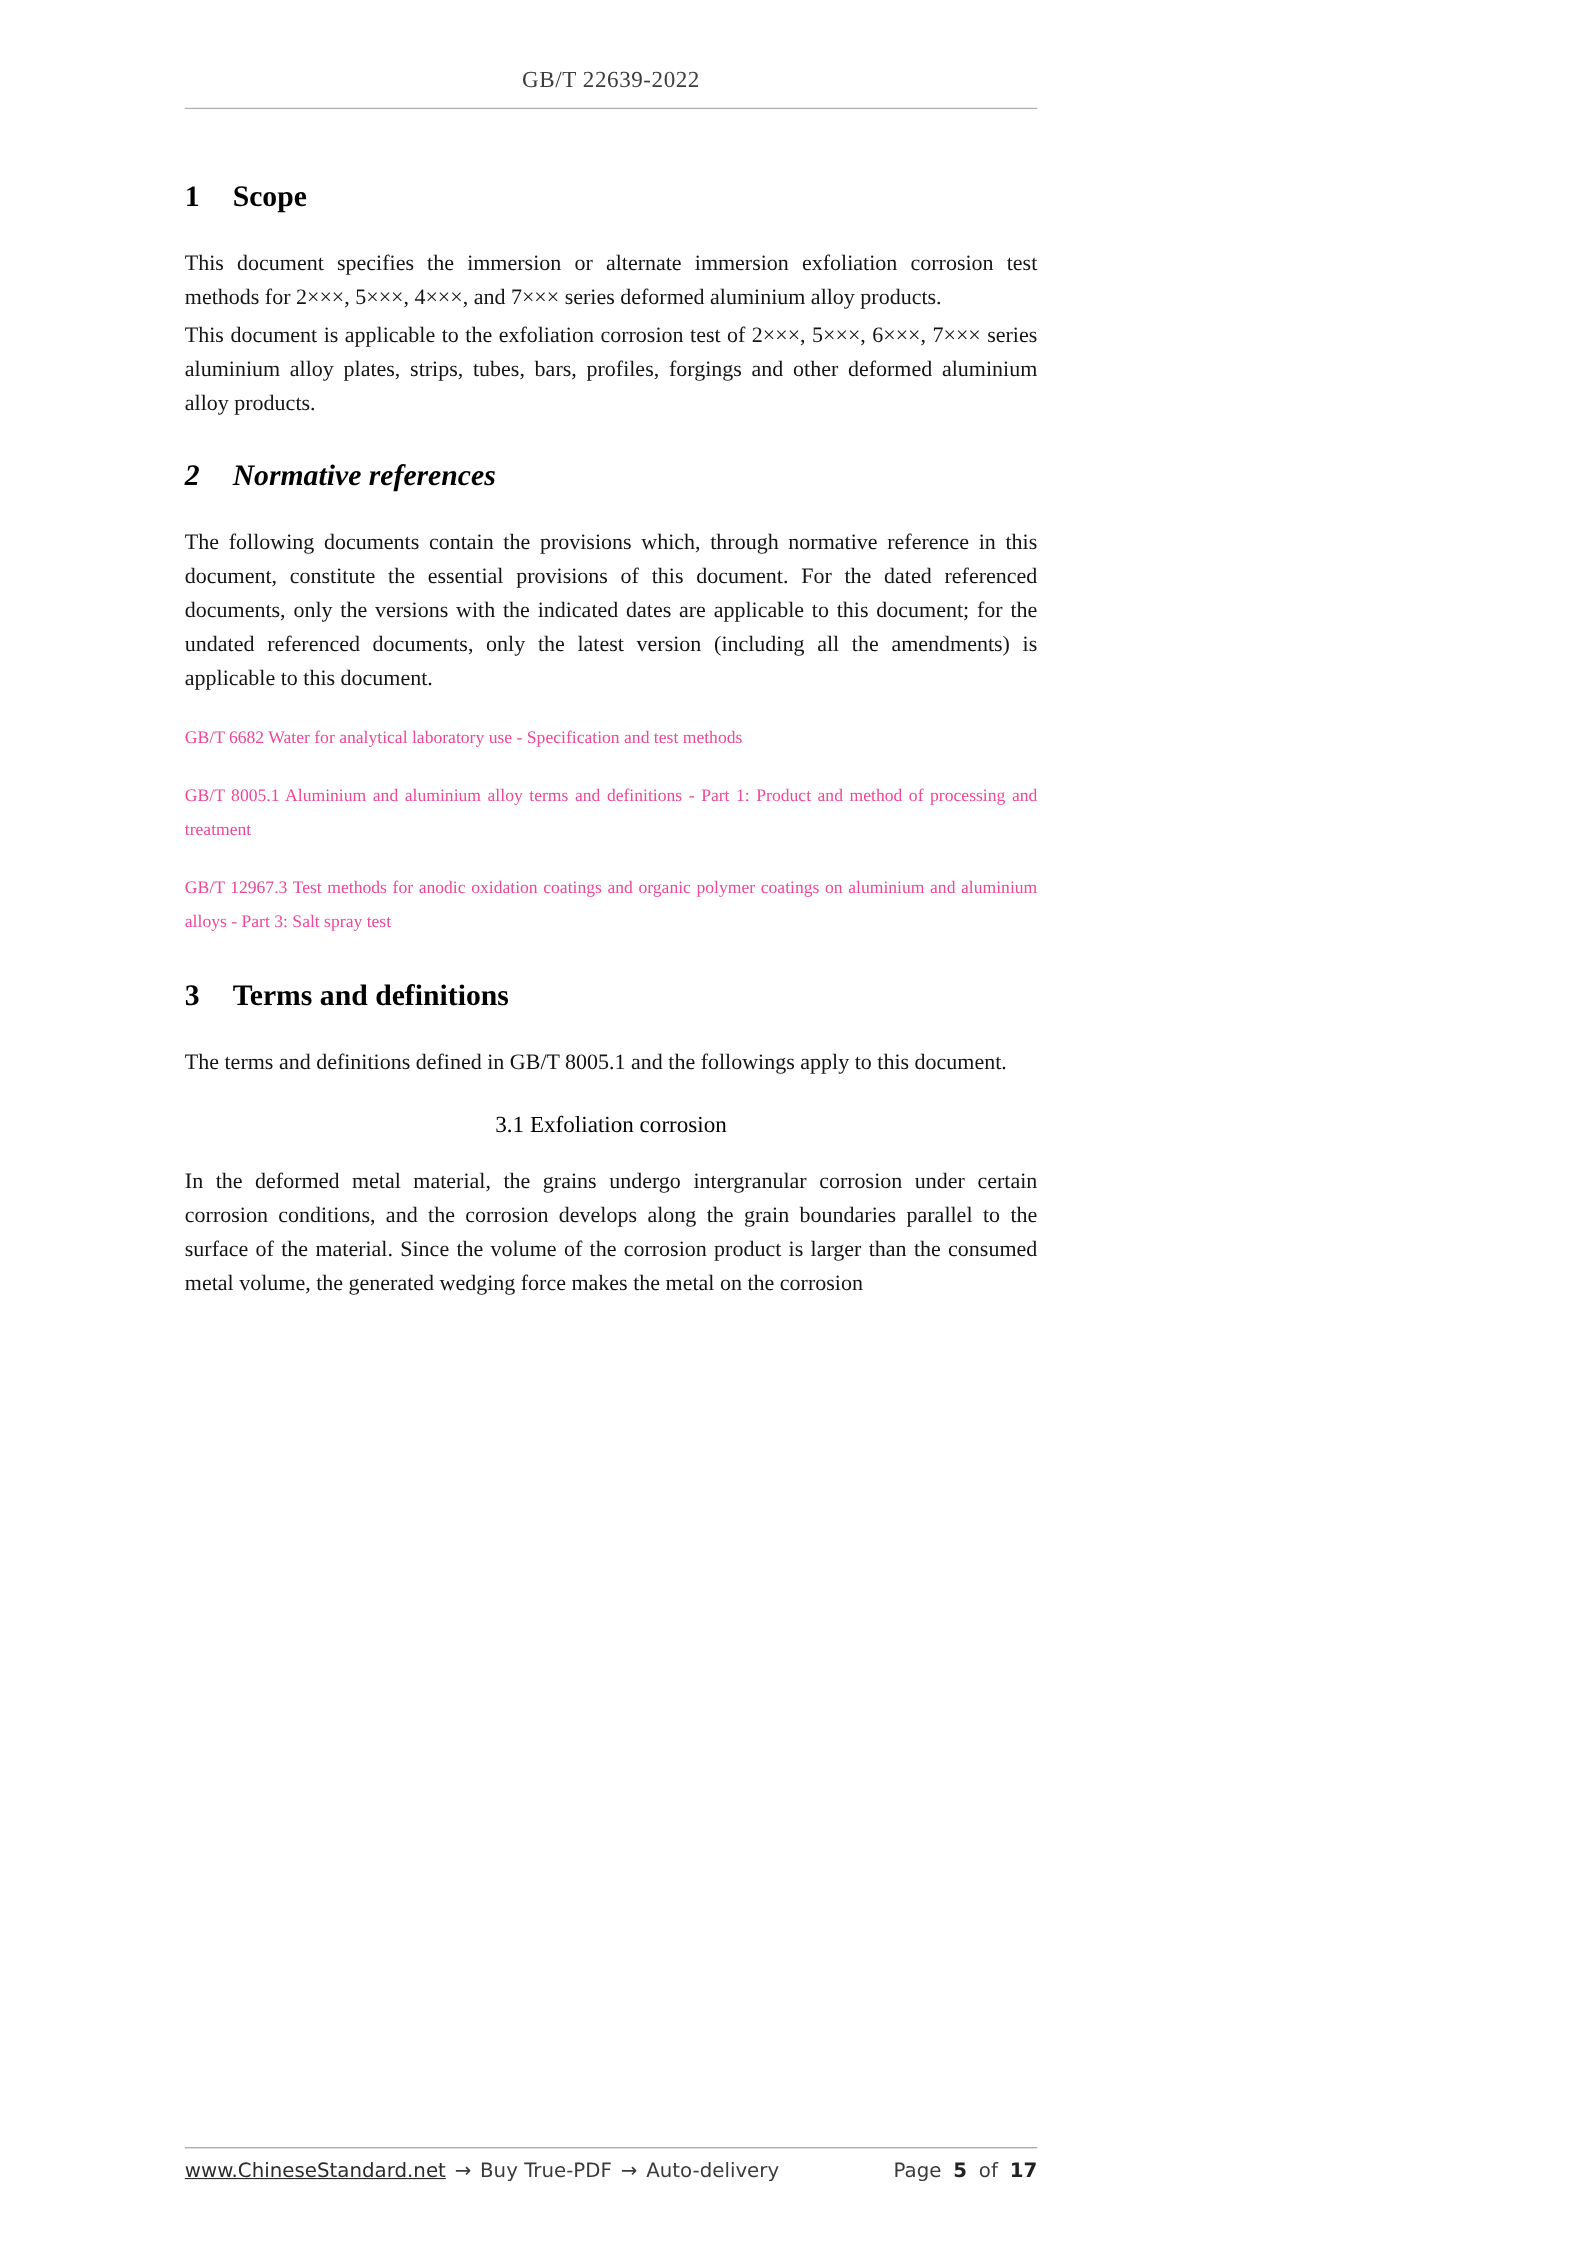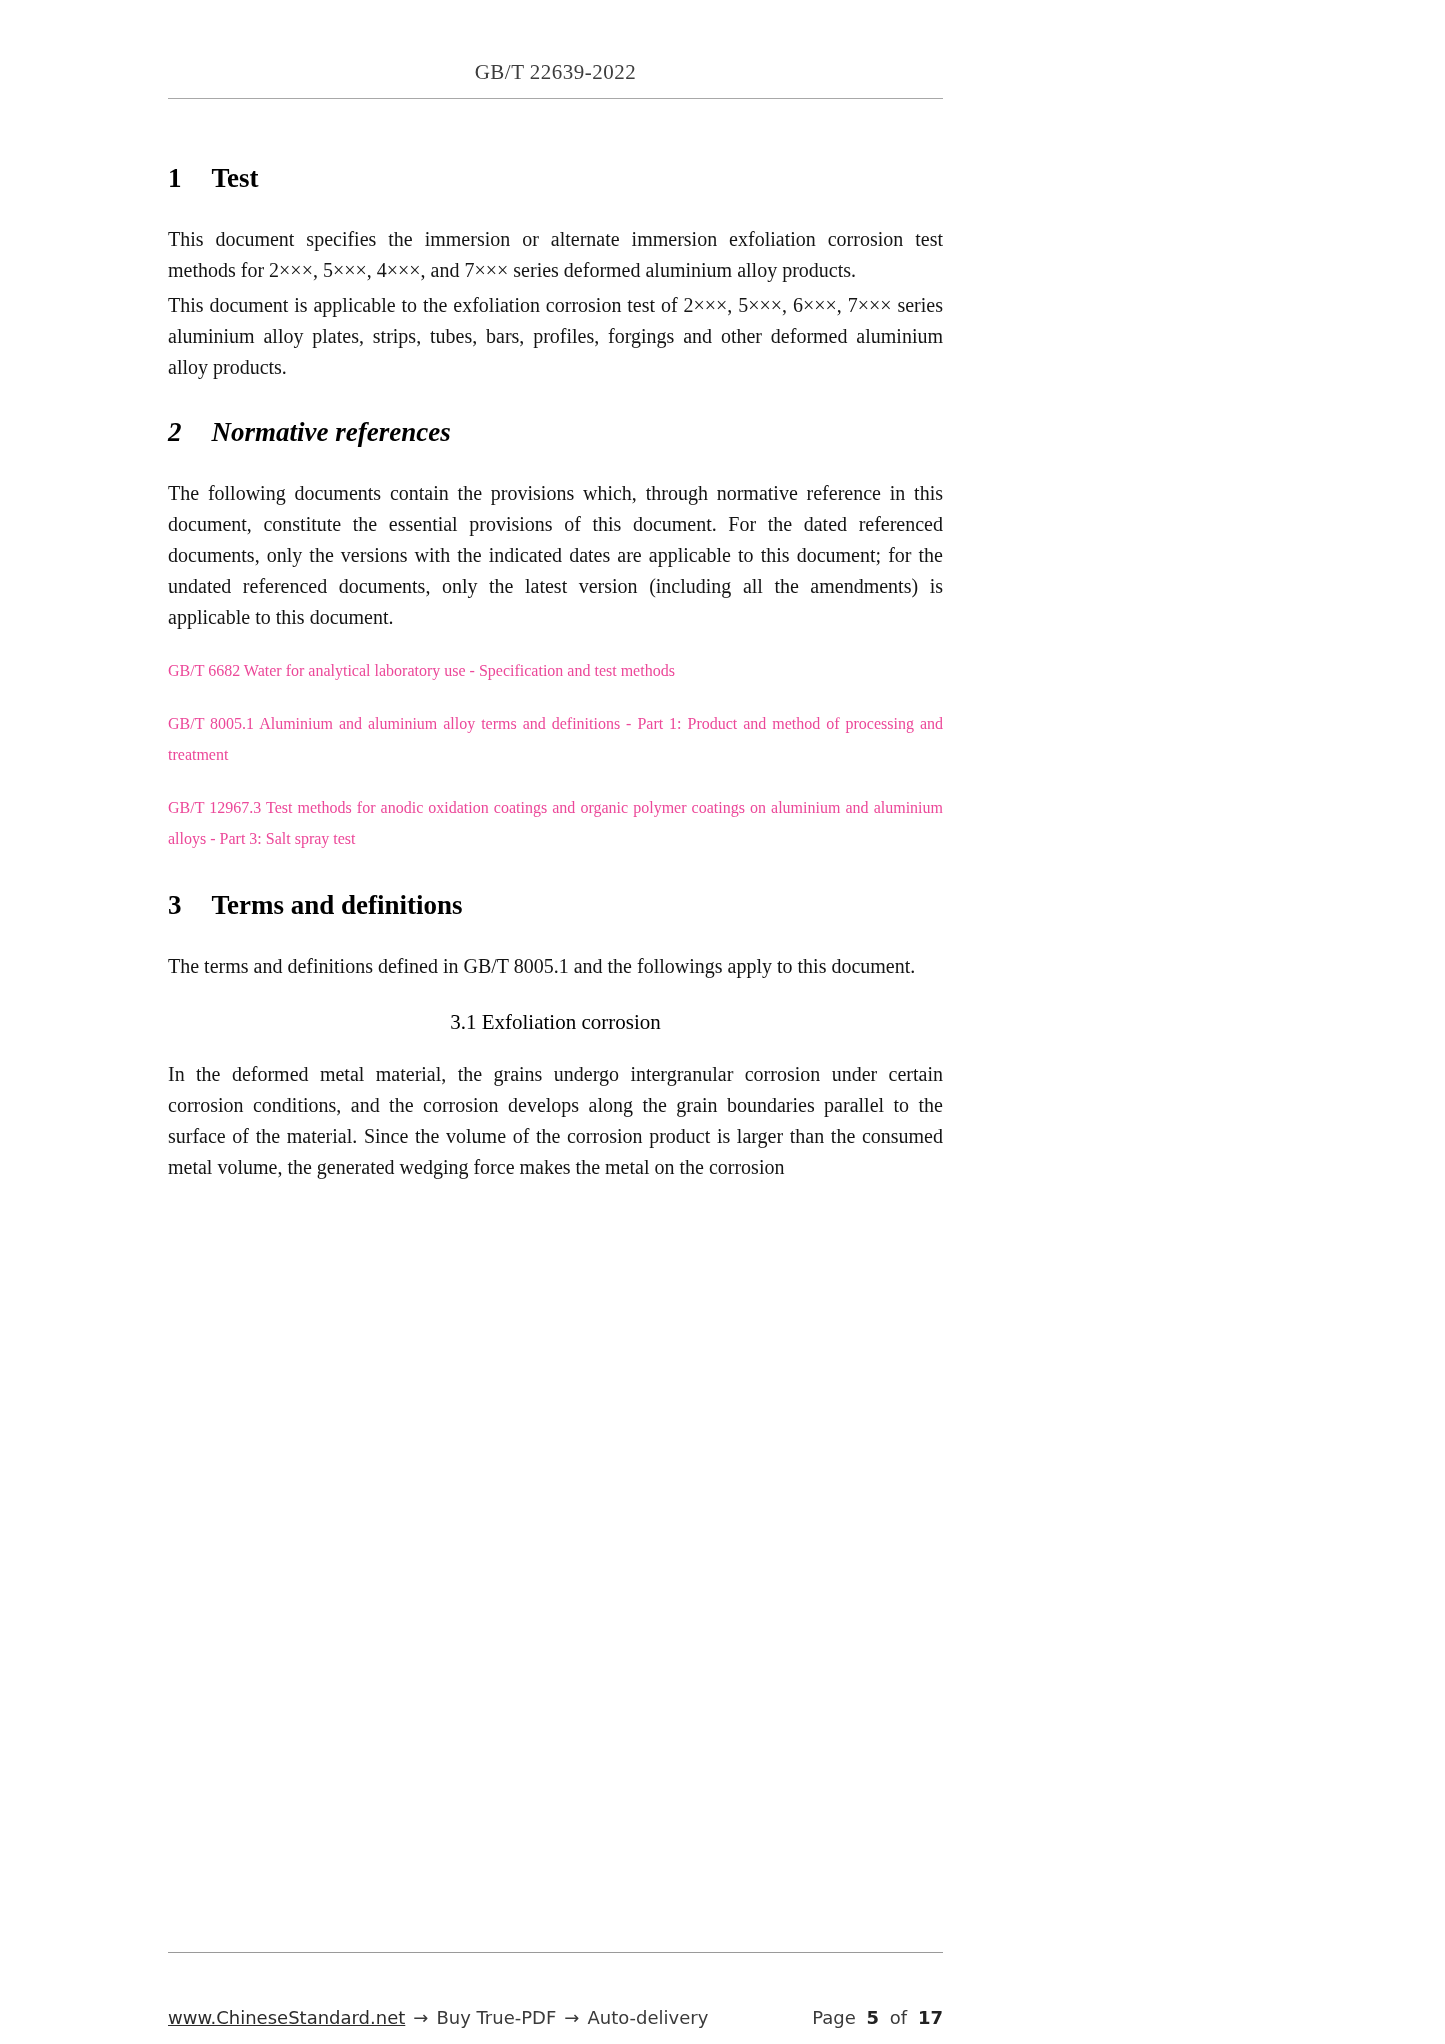--- a/index.html
+++ b/index.html
@@ -79,21 +79,21 @@
     width: 775px;
     border-top: 1px solid #9a9a9a;
     padding-top: 10px;
     display: flex;
     justify-content: space-between;
     align-items: baseline;
     font-family: "DejaVu Sans", "Liberation Sans", sans-serif;
     font-size: 18px;
     color: #3a3a3a;
   }
-  .footer-left { display: flex; align-items: baseline; margin-top: 44px; }
+  .footer-left { display: flex; align-items: baseline; }
   .footer-left > * { margin-right: 8px; }
   .site-link {
     color: #2b2b2b;
     text-decoration: underline;
     cursor: pointer;
   }
   .arrow { color: #3a3a3a; }
   .page-indicator span { margin-right: 5px; }
   .page-indicator span:last-child { margin-right: 0; }
   .pg-bold { font-weight: bold; color: #222222; }
@@ -103,21 +103,21 @@
 
 <div class="page">
   <div class="content">
 
     <div class="doc-header">GB/T 22639-2022</div>
 
     <hr class="head-rule">
 
 
     <div class="sec-heading sec-1">
-      <span class="sec-num">1</span><span>Test</span>
+      <span class="sec-num">1</span><span>Scope</span>
     </div>
 
     <div class="para first">This document specifies the immersion or alternate immersion exfoliation corrosion test methods for 2×××, 5×××, 4×××, and 7××× series deformed aluminium alloy products.</div>
 
     <div class="para">This document is applicable to the exfoliation corrosion test of 2×××, 5×××, 6×××, 7××× series aluminium alloy plates, strips, tubes, bars, profiles, forgings and other deformed aluminium alloy products.</div>
 
     <div class="sec-heading sec-2">
       <span class="sec-num">2</span><span>Normative references</span>
     </div>
 

